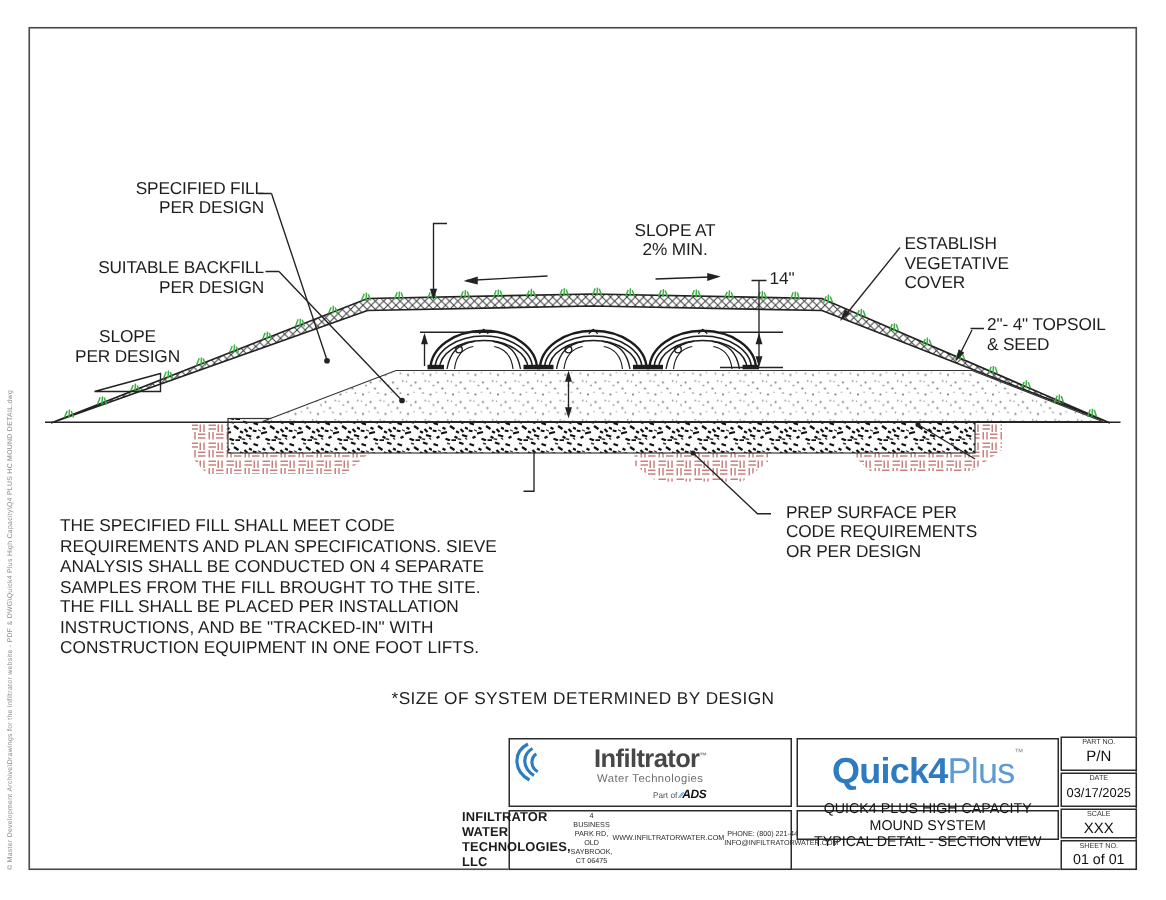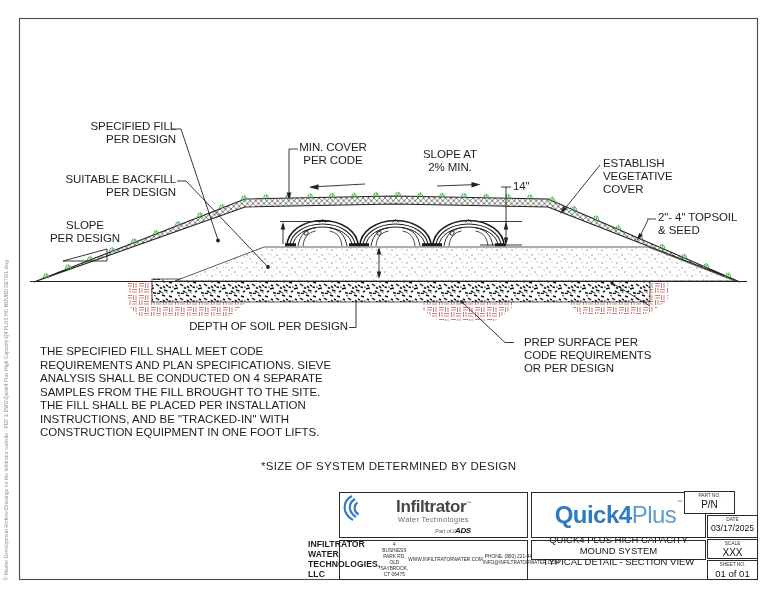--- a/index.html
+++ b/index.html
@@ -182,31 +182,28 @@
       <circle cx="612" cy="283" r="1.7"></circle>
     </g>
   </svg>
 
   <div class="lbl ra" style="right:601px;top:120px;">SPECIFIED FILL
 PER DESIGN</div>
   <div class="lbl ra" style="right:601px;top:173px;">SUITABLE BACKFILL
 PER DESIGN</div>
   <div class="lbl ctr" style="left:35px;top:219px;width:100px;">SLOPE
 PER DESIGN</div>
-  <div class="lbl ctr" style="left:283px;top:141px;width:100px;">MIN. COVER
-PER CODE</div>
   <div class="lbl ctr" style="left:400px;top:148px;width:100px;">SLOPE AT
 2% MIN.</div>
   <div class="lbl" style="left:513px;top:180px;">14"</div>
   <div class="lbl" style="left:603px;top:157px;">ESTABLISH
 VEGETATIVE
 COVER</div>
   <div class="lbl" style="left:658px;top:211px;">2"- 4" TOPSOIL
 &amp; SEED</div>
-  <div class="lbl ra" style="right:429px;top:320px;">DEPTH OF SOIL PER DESIGN</div>
   <div class="lbl" style="left:524px;top:336px;">PREP SURFACE PER
 CODE REQUIREMENTS
 OR PER DESIGN</div>
 
   <div class="note" style="left:40px;top:345px;">THE SPECIFIED FILL SHALL MEET CODE
 REQUIREMENTS AND PLAN SPECIFICATIONS. SIEVE
 ANALYSIS SHALL BE CONDUCTED ON 4 SEPARATE
 SAMPLES FROM THE FILL BROUGHT TO THE SITE.
 THE FILL SHALL BE PLACED PER INSTALLATION
 INSTRUCTIONS, AND BE "TRACKED-IN"  WITH
@@ -248,21 +245,21 @@
         <span class="q4tm">™</span>
     </div>
   </div>
 
   <div class="tb-box" style="left:531px;top:540px;width:175px;height:20px;">
     <div class="dwg-title">QUICK4 PLUS HIGH CAPACITY
 MOUND SYSTEM
 TYPICAL DETAIL - SECTION VIEW</div>
   </div>
 
-  <div class="field-cell" style="left:684px;top:491px;width:51px;height:23px;">
+  <div class="field-cell" style="left:707px;top:491px;width:51px;height:23px;">
     <div class="flabel">PART NO.</div>
     <div class="fvalue">P/N</div>
   </div>
   <div class="field-cell" style="left:707px;top:515px;width:51px;height:23px;">
     <div class="flabel">DATE</div>
     <div class="fvalue" style="font-size:8.6px;">03/17/2025</div>
   </div>
   <div class="field-cell" style="left:707px;top:539px;width:51px;height:20px;">
     <div class="flabel">SCALE</div>
     <div class="fvalue">XXX</div>

